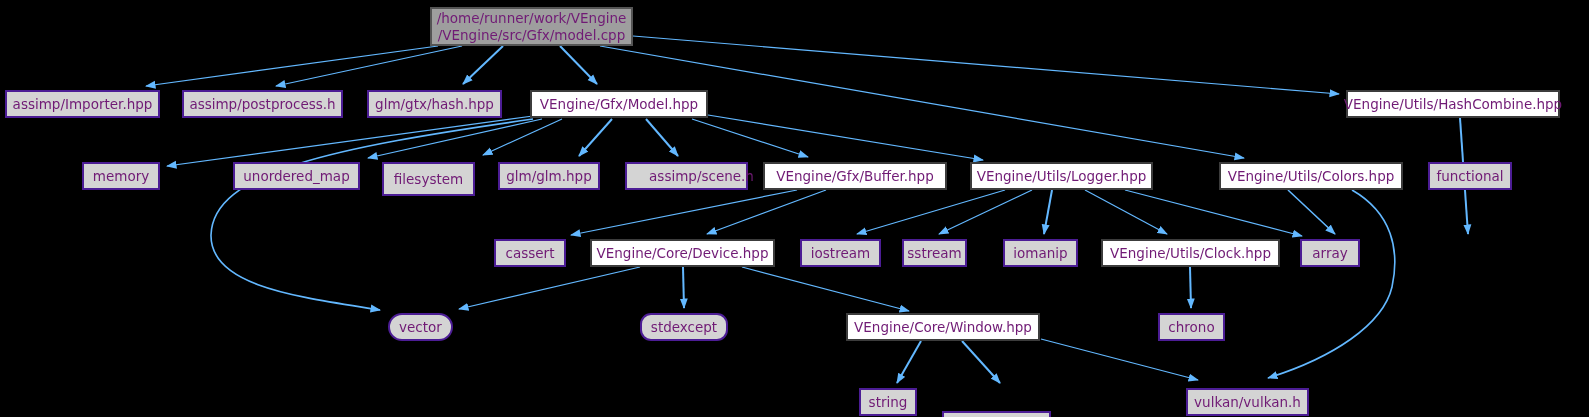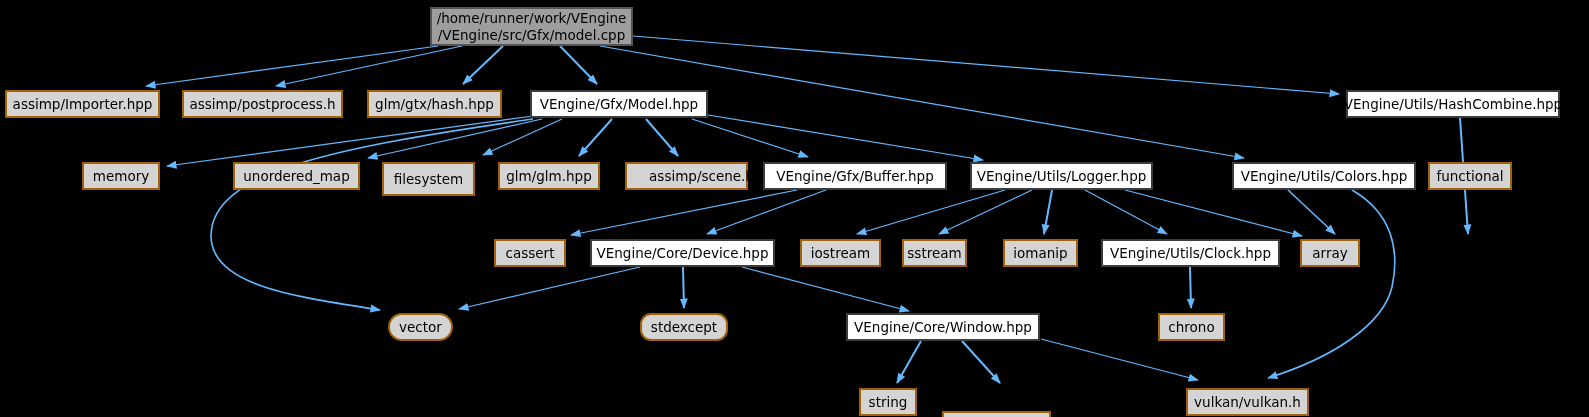--- a/index.html
+++ b/index.html
@@ -1,24 +1,24 @@
 <!DOCTYPE html>
 <html><head>
 <meta charset="utf-8">
 <style>
   html,body{margin:0;padding:0;background:#000;}
   #canvas{position:relative;width:1589px;height:417px;background:#000;overflow:hidden;
           font-family:"DejaVu Sans","Liberation Sans",sans-serif;}
   #edges{position:absolute;left:0;top:0;}
   .node{position:absolute;box-sizing:border-box;display:flex;align-items:center;justify-content:center;
-        font-size:13.5px;color:#000000;text-align:center;white-space:pre-line;line-height:1.25;
+        font-size:13.5px;color:#701a75;text-align:center;white-space:pre-line;line-height:1.25;
         padding:0 4px;}
   .node.root{background:#9e9e9e;border:2px solid #545454;}
   .node.internal{background:#ffffff;border:2px solid #3c3c3c;}
-  .node.external{background:#d4d4d4;border:2px solid #a16207;}
+  .node.external{background:#d4d4d4;border:2px solid #4c1d95;}
 </style>
 </head>
 <body>
 
 <div id="canvas">
   <svg id="edges" width="1589" height="417" viewBox="0 0 1589 417">
     <defs>
       <marker id="arrow" markerUnits="userSpaceOnUse" markerWidth="11" markerHeight="9" refX="9.5" refY="4.5" orient="auto">
         <path d="M0,0.5 L10.5,4.5 L0,8.5 z" fill="#63b8ff"></path>
       </marker>
@@ -65,21 +65,21 @@
       <div class="node external" style="left: 367px; top: 90px; width: 135px; height: 28px;"><span>glm/gtx/hash.hpp</span></div>
       <div class="node internal" style="left: 530px; top: 90px; width: 178px; height: 28px;"><span>VEngine/Gfx/Model.hpp</span></div>
       <div class="node internal" style="left: 1346px; top: 90px; width: 214px; height: 28px;"><span>VEngine/Utils/HashCombine.hpp</span></div>
       <div class="node external" style="left: 82px; top: 162px; width: 78px; height: 28px;"><span>memory</span></div>
       <div class="node external" style="left: 233px; top: 162px; width: 127px; height: 28px;"><span>unordered_map</span></div>
       <div class="node external" style="left: 382px; top: 162px; width: 93px; height: 34px;"><span>filesystem</span></div>
       <div class="node external" style="left: 498px; top: 162px; width: 102px; height: 28px;"><span>glm/glm.hpp</span></div>
       <div class="node external" style="left: 625px; top: 162px; width: 123px; height: 28px; padding-left: 34px;"><span>assimp/scene.h</span></div>
       <div class="node internal" style="left: 763px; top: 162px; width: 184px; height: 28px;"><span>VEngine/Gfx/Buffer.hpp</span></div>
       <div class="node internal" style="left: 970px; top: 162px; width: 183px; height: 28px;"><span>VEngine/Utils/Logger.hpp</span></div>
-      <div class="node internal" style="left: 1219px; top: 162px; width: 184px; height: 28px; margin-left: 13px;"><span>VEngine/Utils/Colors.hpp</span></div>
+      <div class="node internal" style="left: 1219px; top: 162px; width: 184px; height: 28px;"><span>VEngine/Utils/Colors.hpp</span></div>
       <div class="node external" style="left: 1428px; top: 162px; width: 84px; height: 28px;"><span>functional</span></div>
       <div class="node external" style="left: 494px; top: 239px; width: 72px; height: 28px;"><span>cassert</span></div>
       <div class="node internal" style="left: 590px; top: 239px; width: 185px; height: 28px;"><span>VEngine/Core/Device.hpp</span></div>
       <div class="node external" style="left: 800px; top: 239px; width: 81px; height: 28px;"><span>iostream</span></div>
       <div class="node external" style="left: 902px; top: 239px; width: 65px; height: 28px;"><span>sstream</span></div>
       <div class="node external" style="left: 1003px; top: 239px; width: 75px; height: 28px;"><span>iomanip</span></div>
       <div class="node internal" style="left: 1101px; top: 239px; width: 179px; height: 28px;"><span>VEngine/Utils/Clock.hpp</span></div>
       <div class="node external" style="left: 1300px; top: 239px; width: 60px; height: 28px;"><span>array</span></div>
       <div class="node external" style="left: 388px; top: 313px; width: 65px; height: 28px; border-radius: 14px;"><span>vector</span></div>
       <div class="node external" style="left: 640px; top: 313px; width: 88px; height: 28px; border-radius: 11px;"><span>stdexcept</span></div>

